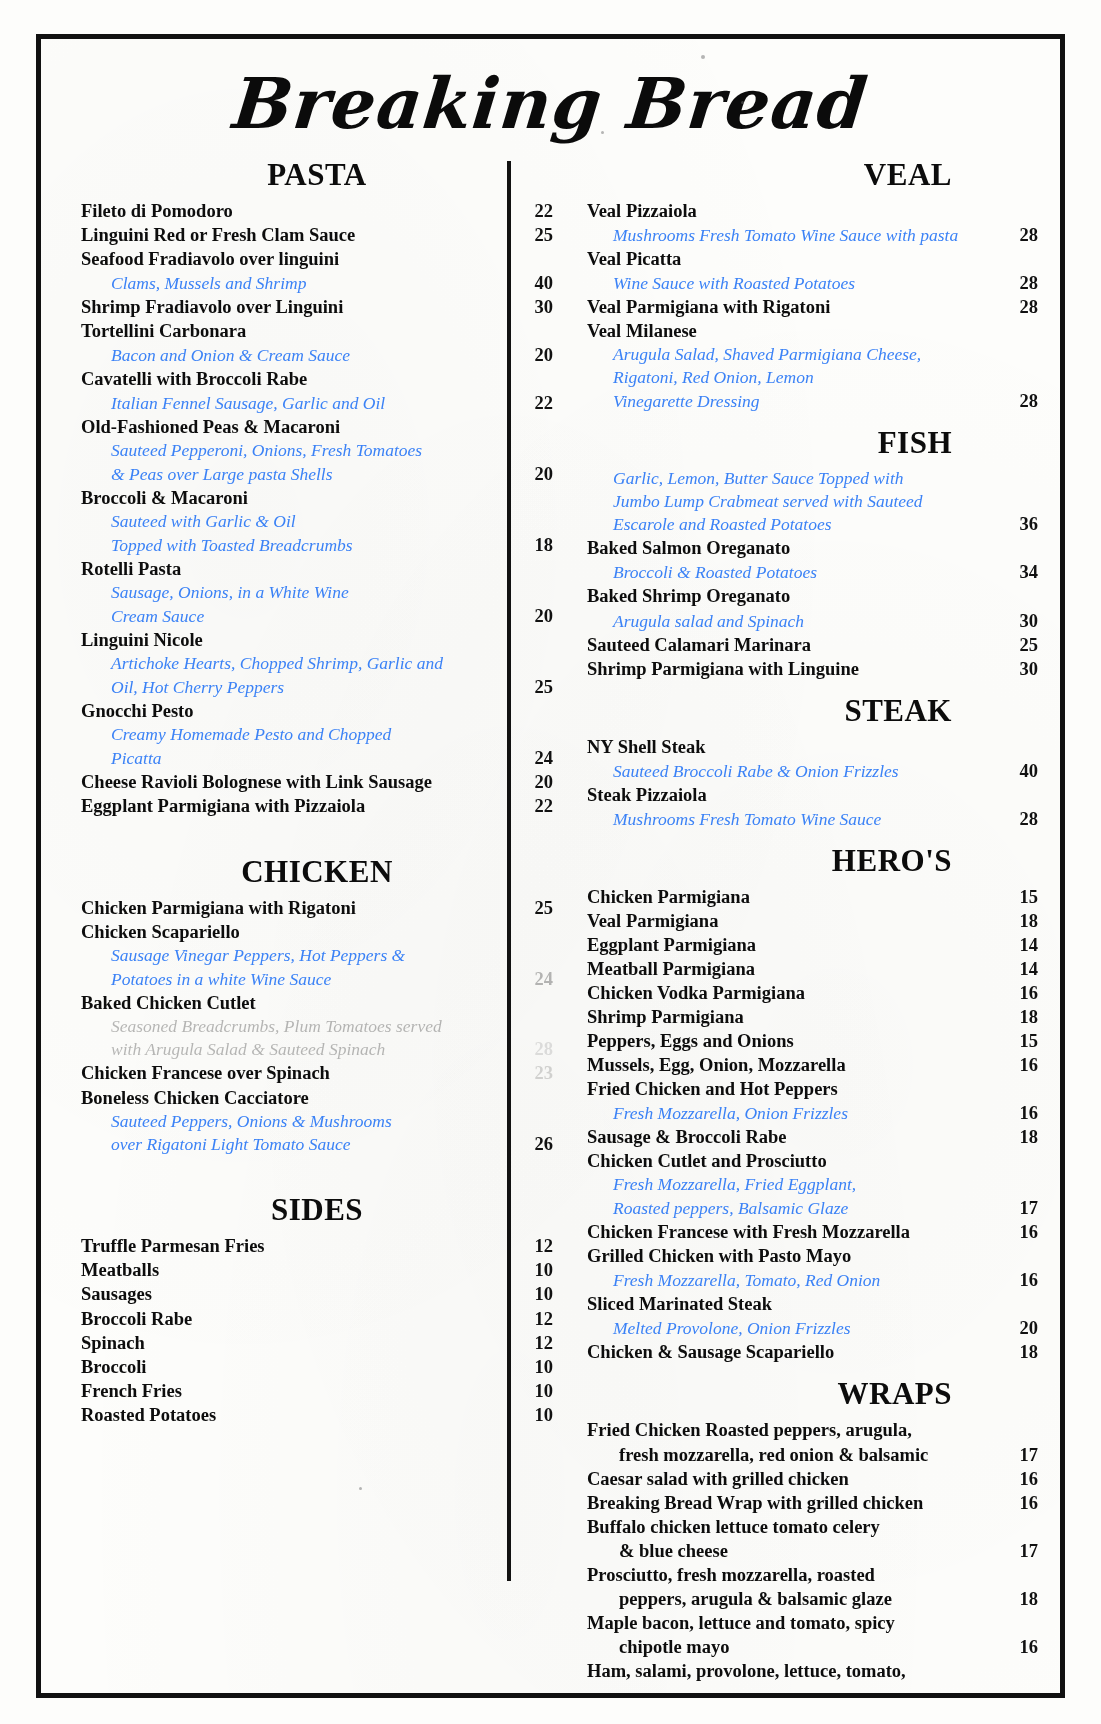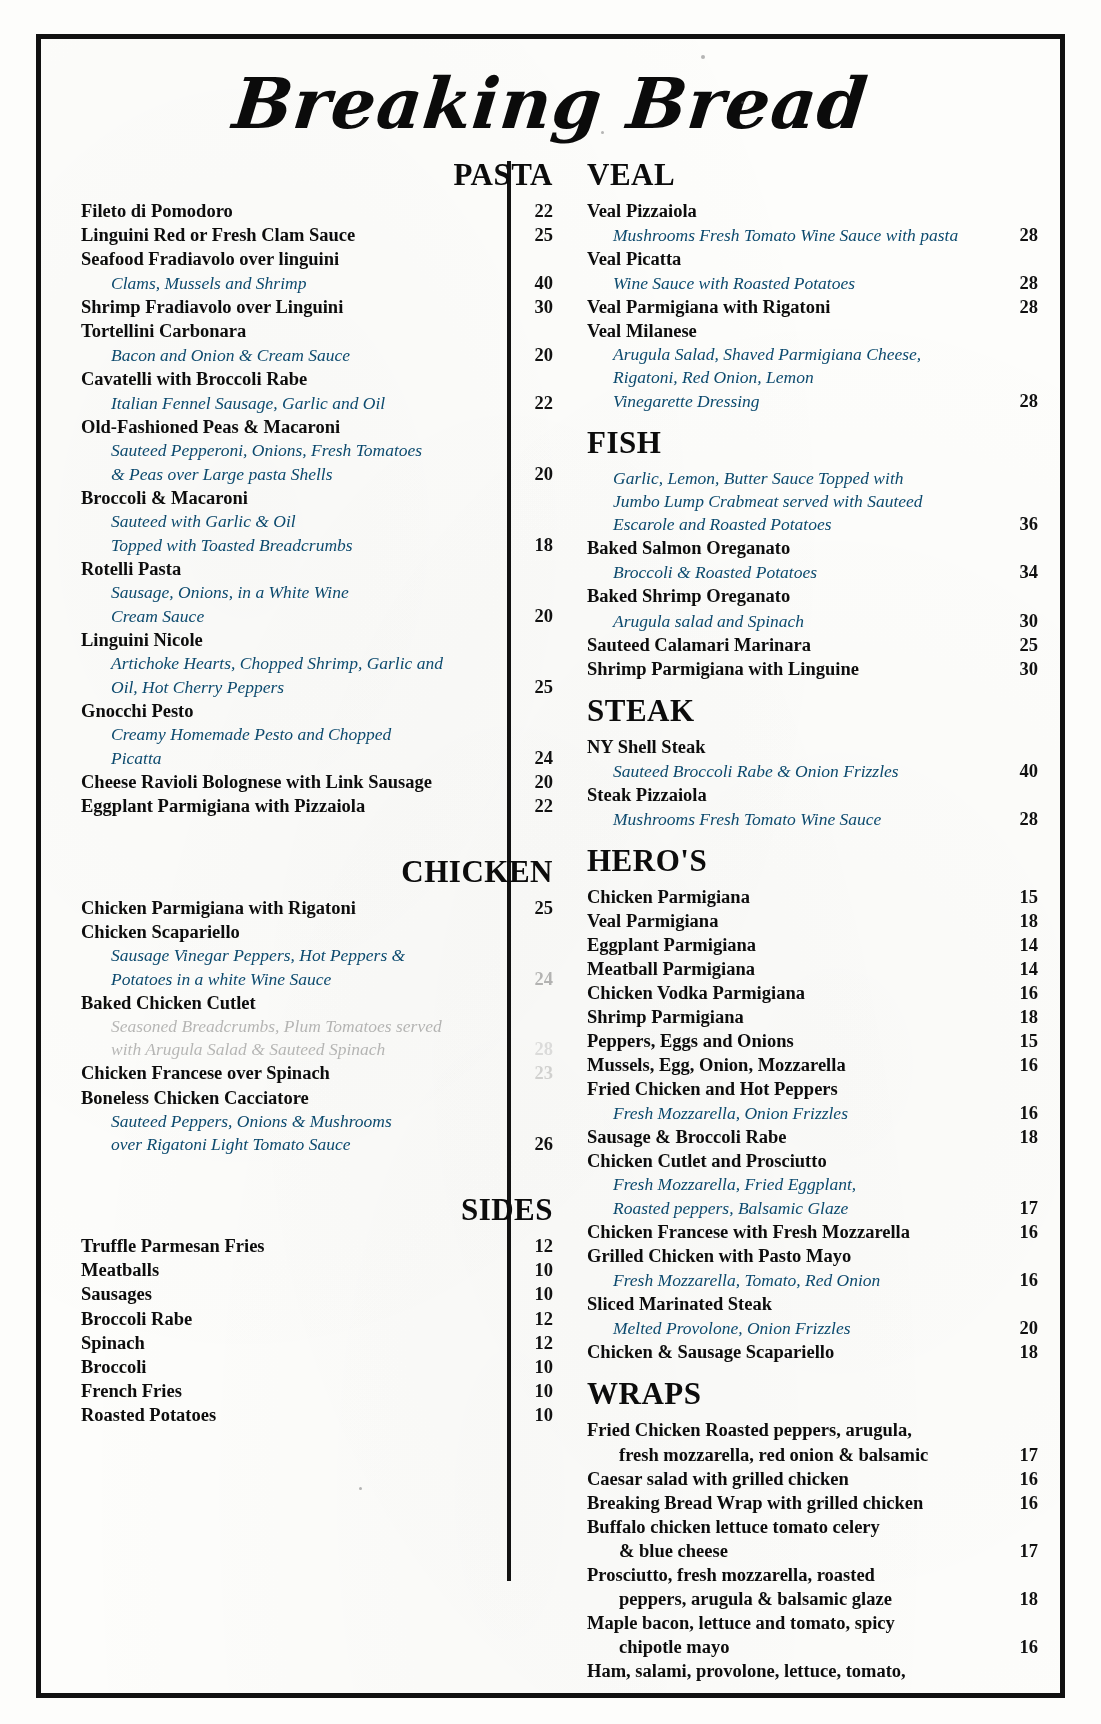--- a/index.html
+++ b/index.html
@@ -78,31 +78,31 @@
   
   #divider {
     position: absolute;
     left: 466px;
     top: 122px;
     bottom: 112px;
     width: 4px;
     background: #121212;
   }
   .section-head {
-    text-align: right;
+    text-align: center;
     font-family: "Liberation Serif", "DejaVu Serif", serif;
     font-weight: bold;
     font-size: 31px;
     letter-spacing: 0.5px;
     margin: 0 0 6px 0;
     padding: 0;
     color: #0c0c0c;
   }
   .section-head.right-shift {
-    text-align: left;
+    text-align: right;
     padding-right: 86px;
   }
   .section {
     margin-bottom: 2px;
   }
   .item {
     position: relative;
   }
   .line {
     display: flex;
@@ -122,21 +122,21 @@
   }
   .name {
     font-weight: bold;
     font-size: 18.5px;
     color: #0d0d0d;
   }
   .desc {
     font-style: italic;
     font-size: 17.5px;
     padding-left: 30px;
-    color: #0c4a6e;
+    color: #3b82f6;
   }
   
   .col-right .desc {
     padding-left: 26px;
   }
   
   .cont {
     font-weight: bold;
     font-size: 18.5px;
     padding-left: 32px;

